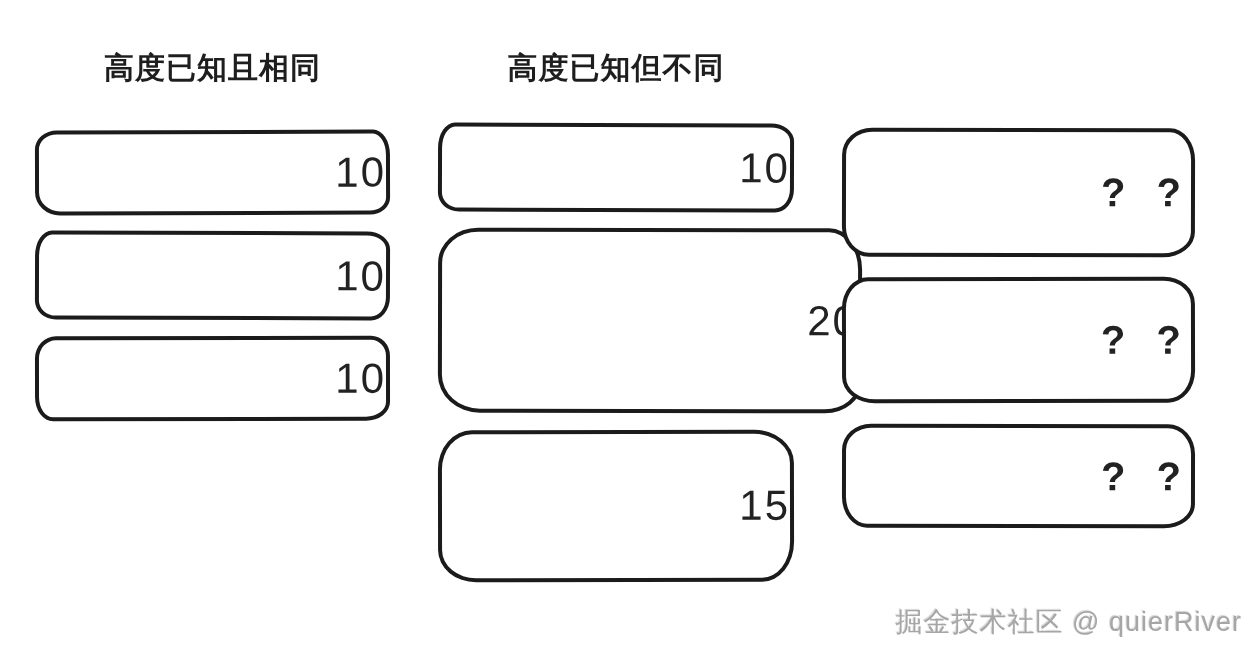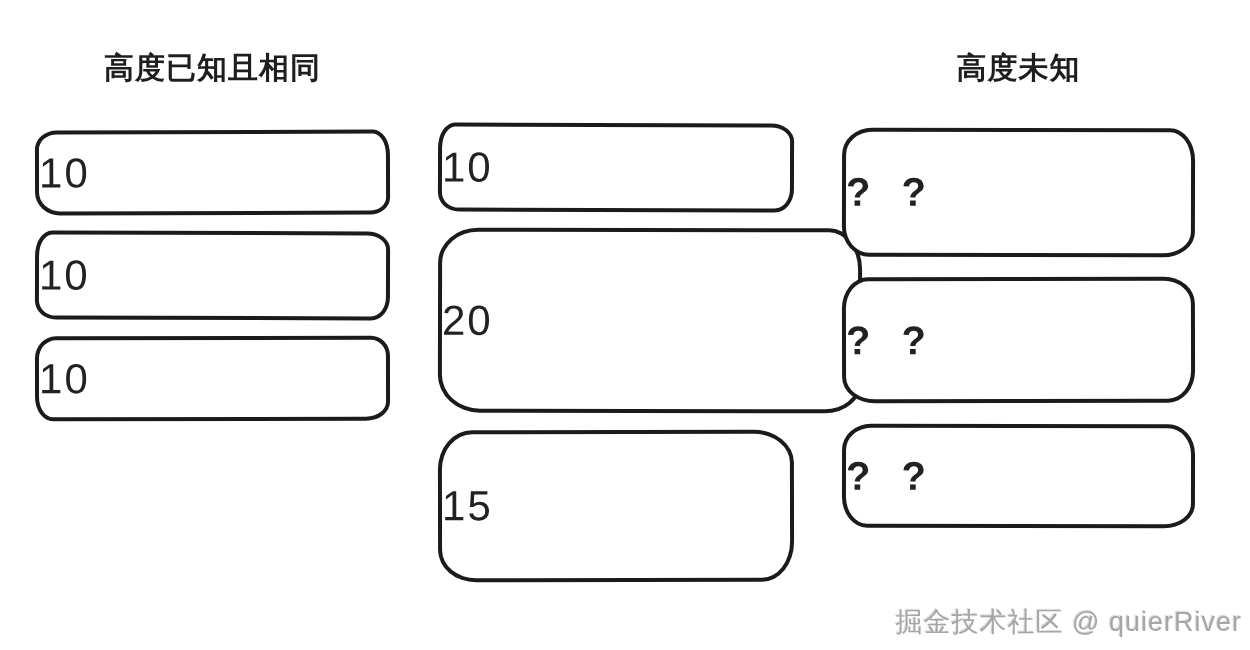--- a/index.html
+++ b/index.html
@@ -27,21 +27,21 @@
     letter-spacing: 1px;
     white-space: nowrap;
   }
   .box {
     position: absolute;
     box-sizing: border-box;
     border: 4px solid #1b1b1b;
     background: #ffffff;
     display: flex;
     align-items: center;
-    justify-content: flex-start;
+    justify-content: flex-end;
   }
   .box-label {
     font-size: 42px;
     color: #222222;
     letter-spacing: 2px;
     white-space: pre;
   }
   .q .box-label {
     font-size: 40px;
     font-weight: 600;
@@ -67,21 +67,21 @@
     white-space: nowrap;
     text-align: center;
   }
 </style>
 </head>
 <body>
 
 <div class="canvas">
 
   <div class="col-header" style="left:35px;  width:355px;">高度已知且相同</div>
-  <div class="col-header" style="left:842px; width:353px;">高度未知</div>
+  <div class="col-header" style="left:438px; width:356px;">高度已知但不同</div>
 
   <div class="box r-small-a" style="left:35px; top:130px; width:355px; height:85px;">
     <span class="box-label">10</span>
   </div>
   <div class="box r-small-b" style="left:35px; top:231px; width:355px; height:89px;">
     <span class="box-label">10</span>
   </div>
   <div class="box r-small-c" style="left:35px; top:336px; width:355px; height:85px;">
     <span class="box-label">10</span>
   </div>

